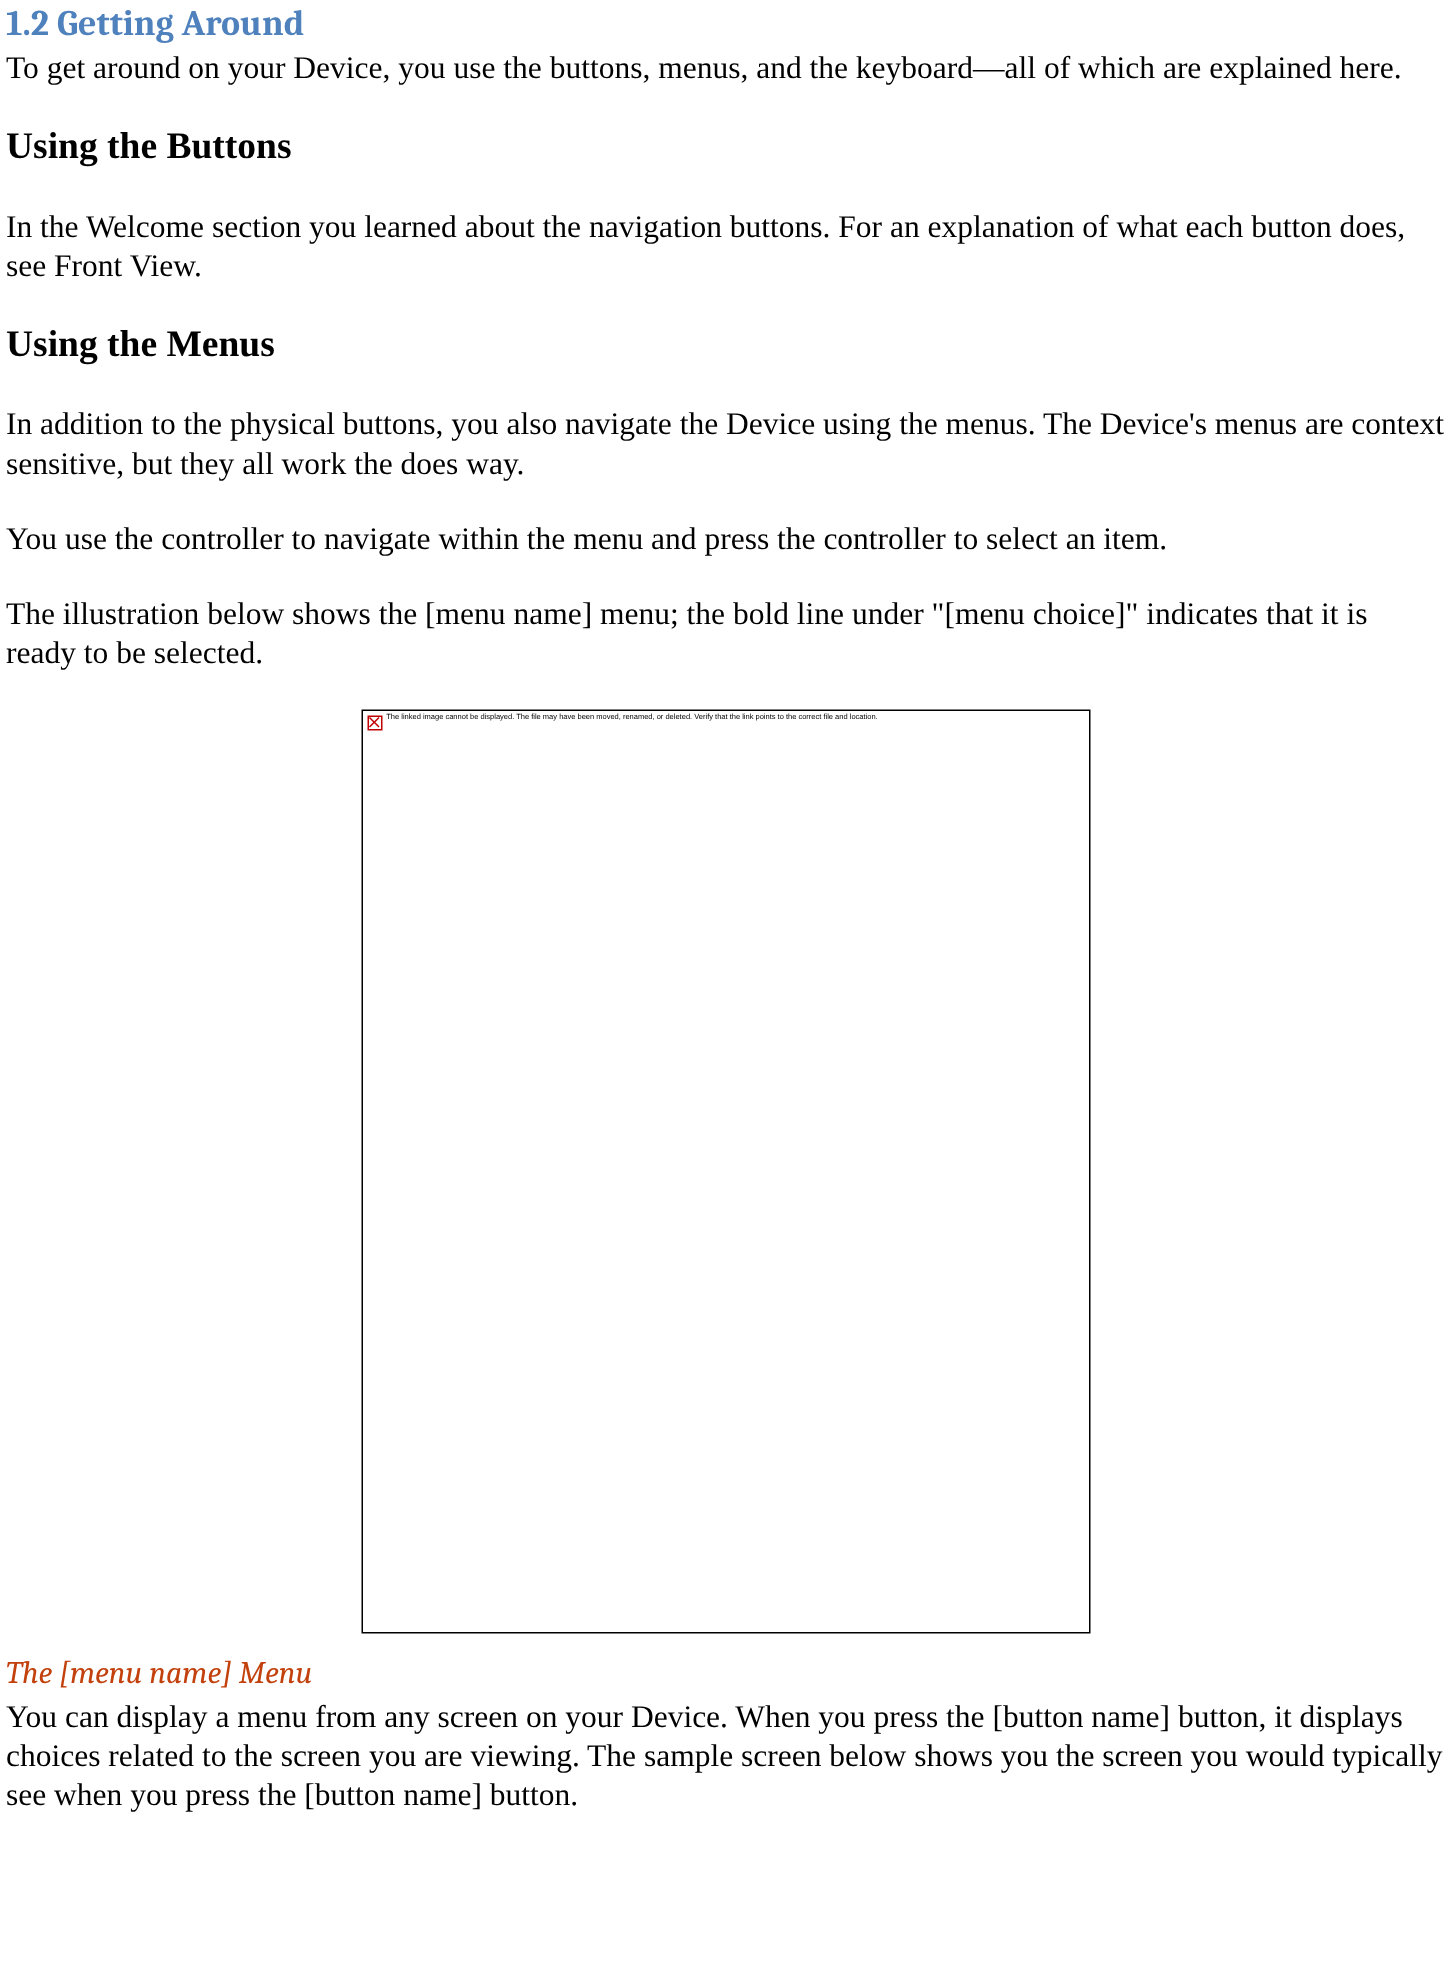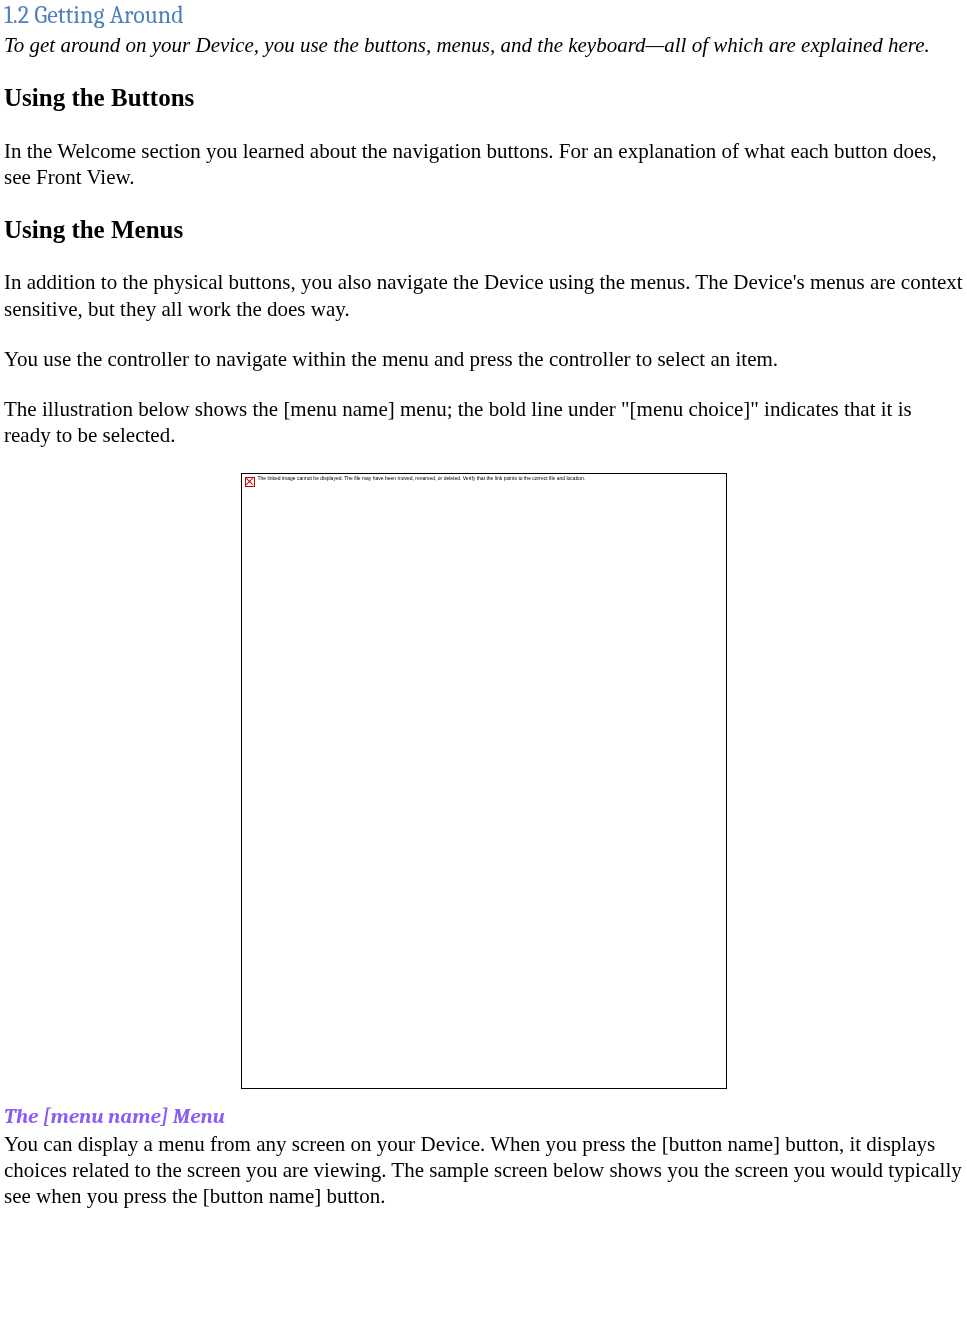--- a/index.html
+++ b/index.html
@@ -7,28 +7,28 @@
       font-size: 21px;
       line-height: 1.25;
       margin: 0;
       padding: 0 4px;
       color: #000;
       width: 967px;
       box-sizing: border-box;
     }
     .section-heading {
       color: #4f81bd;
-      font-weight: normal;
+      font-weight: bold;
       font-family: "Cambria", "Times New Roman", serif;
       font-size: 24px;
       margin: 0 0 2px 0;
     }
     .subsection-heading-italic {
-      color: #8b5cf6;
-      font-weight: bold;
+      color: #c2410c;
+      font-weight: normal;
       font-style: italic;
       font-family: "Cambria", "Times New Roman", serif;
       font-size: 21px;
       margin: 14px 0 2px 0;
     }
     .bold-heading {
       font-weight: bold;
       font-size: 25px;
       margin: 24px 0 24px 0;
     }
@@ -81,21 +81,21 @@
       font-size: 5px;
       color: #000;
       line-height: 1;
       white-space: nowrap;
     }
   </style>
 </head>
 <body>
 
 <div class="section-heading">1.2 Getting Around</div>
-<p class="tight" style="margin-bottom:24px;font-style:italic;">To get around on your Device, you use the buttons, menus, and the keyboard—all of which are explained here.</p>
+<p class="tight" style="margin-bottom:24px;">To get around on your Device, you use the buttons, menus, and the keyboard—all of which are explained here.</p>
 
 <div class="bold-heading">Using the Buttons</div>
 <p>In the Welcome section you learned about the navigation buttons. For an explanation of what each button does, see Front View.</p>
 
 <div class="bold-heading">Using the Menus</div>
 <p>In addition to the physical buttons, you also navigate the Device using the menus. The Device's menus are context sensitive, but they all work the does way.</p>
 <p>You use the controller to navigate within the menu and press the controller to select an item.</p>
 <p>The illustration below shows the [menu name] menu; the bold line under "[menu choice]" indicates that it is ready to be selected.</p>
 
 <div class="image-placeholder-wrap">

